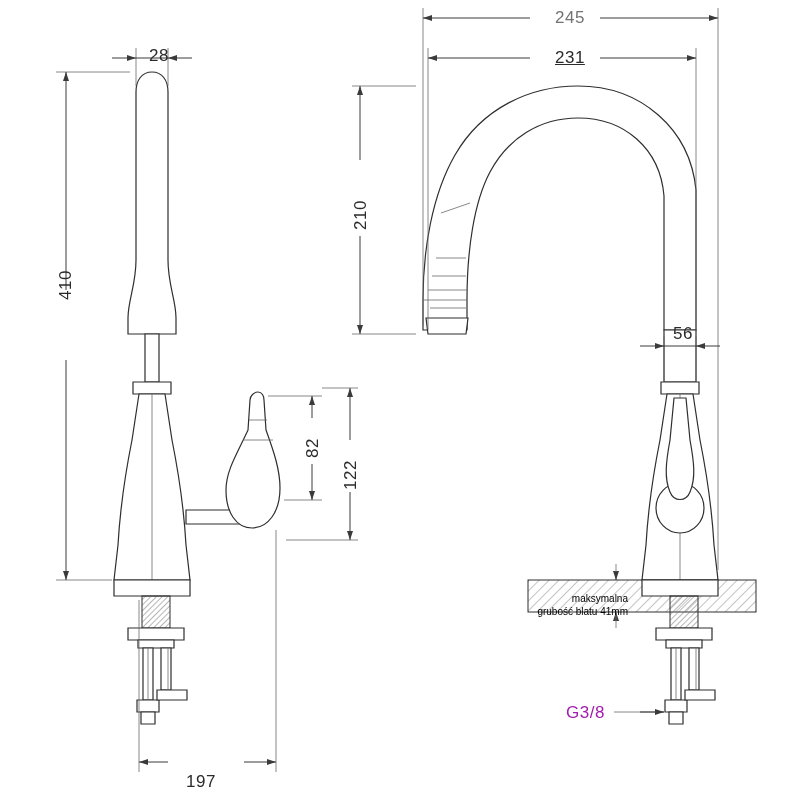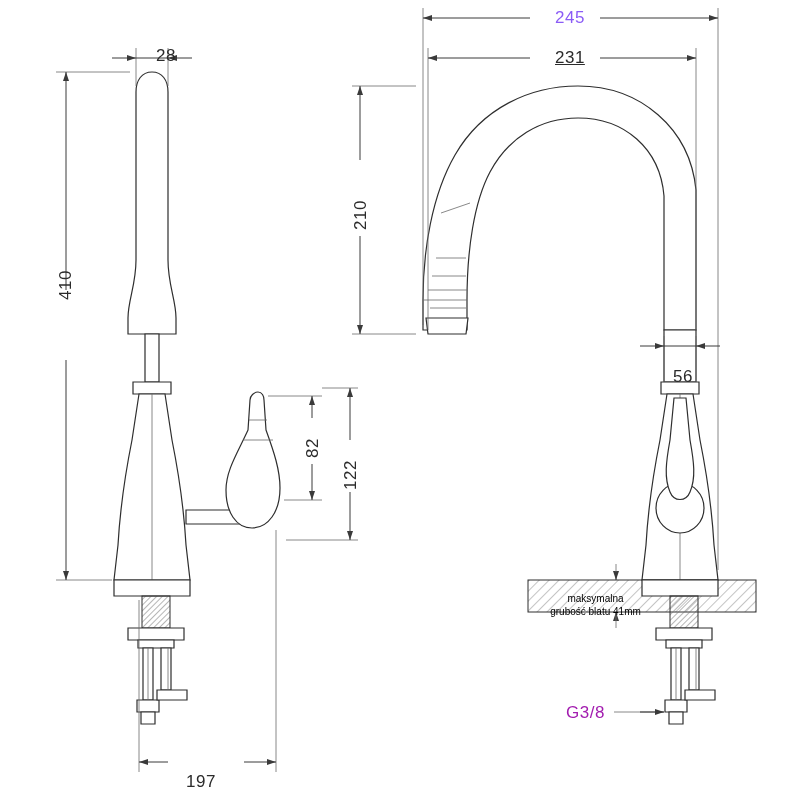--- a/index.html
+++ b/index.html
@@ -242,58 +242,58 @@
       <line class="arrowline" x1="616" y1="572" x2="616" y2="580" marker-end="url(#arrEnd)"></line>
       <line class="arrowline" x1="616" y1="620" x2="616" y2="612" marker-end="url(#arrEnd)"></line>
       <line class="ln-thin" x1="616" y1="564" x2="616" y2="572"></line>
       <line class="ln-thin" x1="616" y1="612" x2="616" y2="628"></line>
 
       <line class="ln-thin" x1="614" y1="712" x2="664" y2="712"></line>
       <line class="arrowline" x1="640" y1="712" x2="664" y2="712" marker-end="url(#arrEnd)"></line>
     </g>
   </svg>
 
-  <div style="position:absolute; left:156px; top:46px;">
+  <div style="position:absolute; left:149px; top:46px;">
     <span class="dimtext" style="font-size:17px;color:#2b2b2b;">28</span>
   </div>
 
   <div style="position:absolute; left:56px; top:300px; transform:rotate(-90deg); transform-origin:left top;">
     <span class="dimtext" style="font-size:17px;color:#2b2b2b;">410</span>
   </div>
 
   <div style="position:absolute; left:303px; top:458px; transform:rotate(-90deg); transform-origin:left top;">
     <span class="dimtext" style="font-size:17px;color:#2b2b2b;">82</span>
   </div>
 
   <div style="position:absolute; left:341px; top:490px; transform:rotate(-90deg); transform-origin:left top;">
     <span class="dimtext" style="font-size:17px;color:#2b2b2b;">122</span>
   </div>
 
   <div style="position:absolute; left:186px; top:772px;">
     <span class="dimtext" style="font-size:17px;color:#2b2b2b;">197</span>
   </div>
 
   <div style="position:absolute; left:555px; top:8px;">
-    <span class="dimtext" style="font-size:17px;color:#8b5cf6;text-align:center;">245</span>
+    <span class="dimtext" style="font-size:17px;color:#737373;text-align:center;">245</span>
   </div>
 
   <div style="position:absolute; left:555px; top:48px;">
     <span class="dimtext" style="font-size:17px;color:#2b2b2b;text-decoration:underline;">231</span>
   </div>
 
   <div style="position:absolute; left:351px; top:230px; transform:rotate(-90deg); transform-origin:left top;">
     <span class="dimtext" style="font-size:17px;color:#2b2b2b;">210</span>
   </div>
 
-  <div style="position:absolute; left:673px; top:324px;margin-top:43px;">
+  <div style="position:absolute; left:673px; top:324px;">
     <span class="dimtext" style="font-size:17px;color:#2b2b2b;">56</span>
   </div>
 
   <div style="position:absolute; left:566px; top:703px;">
     <span class="dimtext" style="font-size:17px;color:#a21caf;">G3/8</span>
   </div>
 
-  <div style="position:absolute; left:543px; top:592px; width:105px; text-align:center; line-height:13px;">
+  <div style="position:absolute; left:523px; top:592px; width:105px; text-align:right; line-height:13px;">
     <div class="dimtext small">maksymalna</div>
     <div class="dimtext small">grubość blatu 41mm</div>
   </div>
 
 </div>
 
 </body></html>

